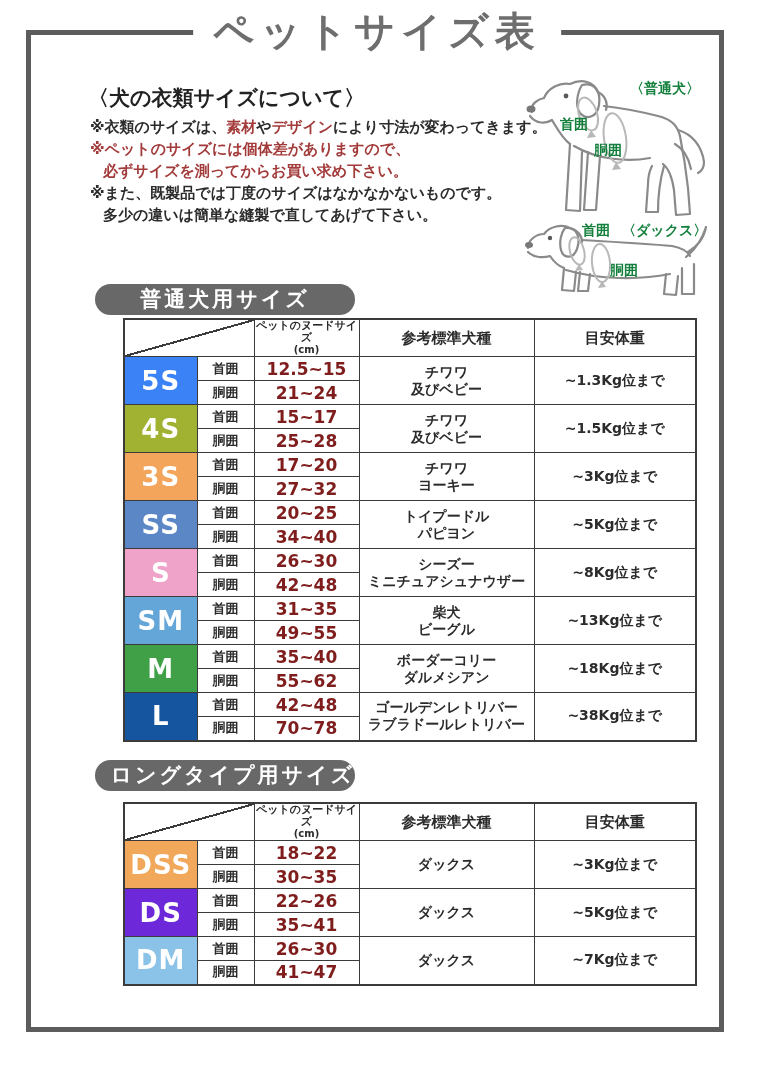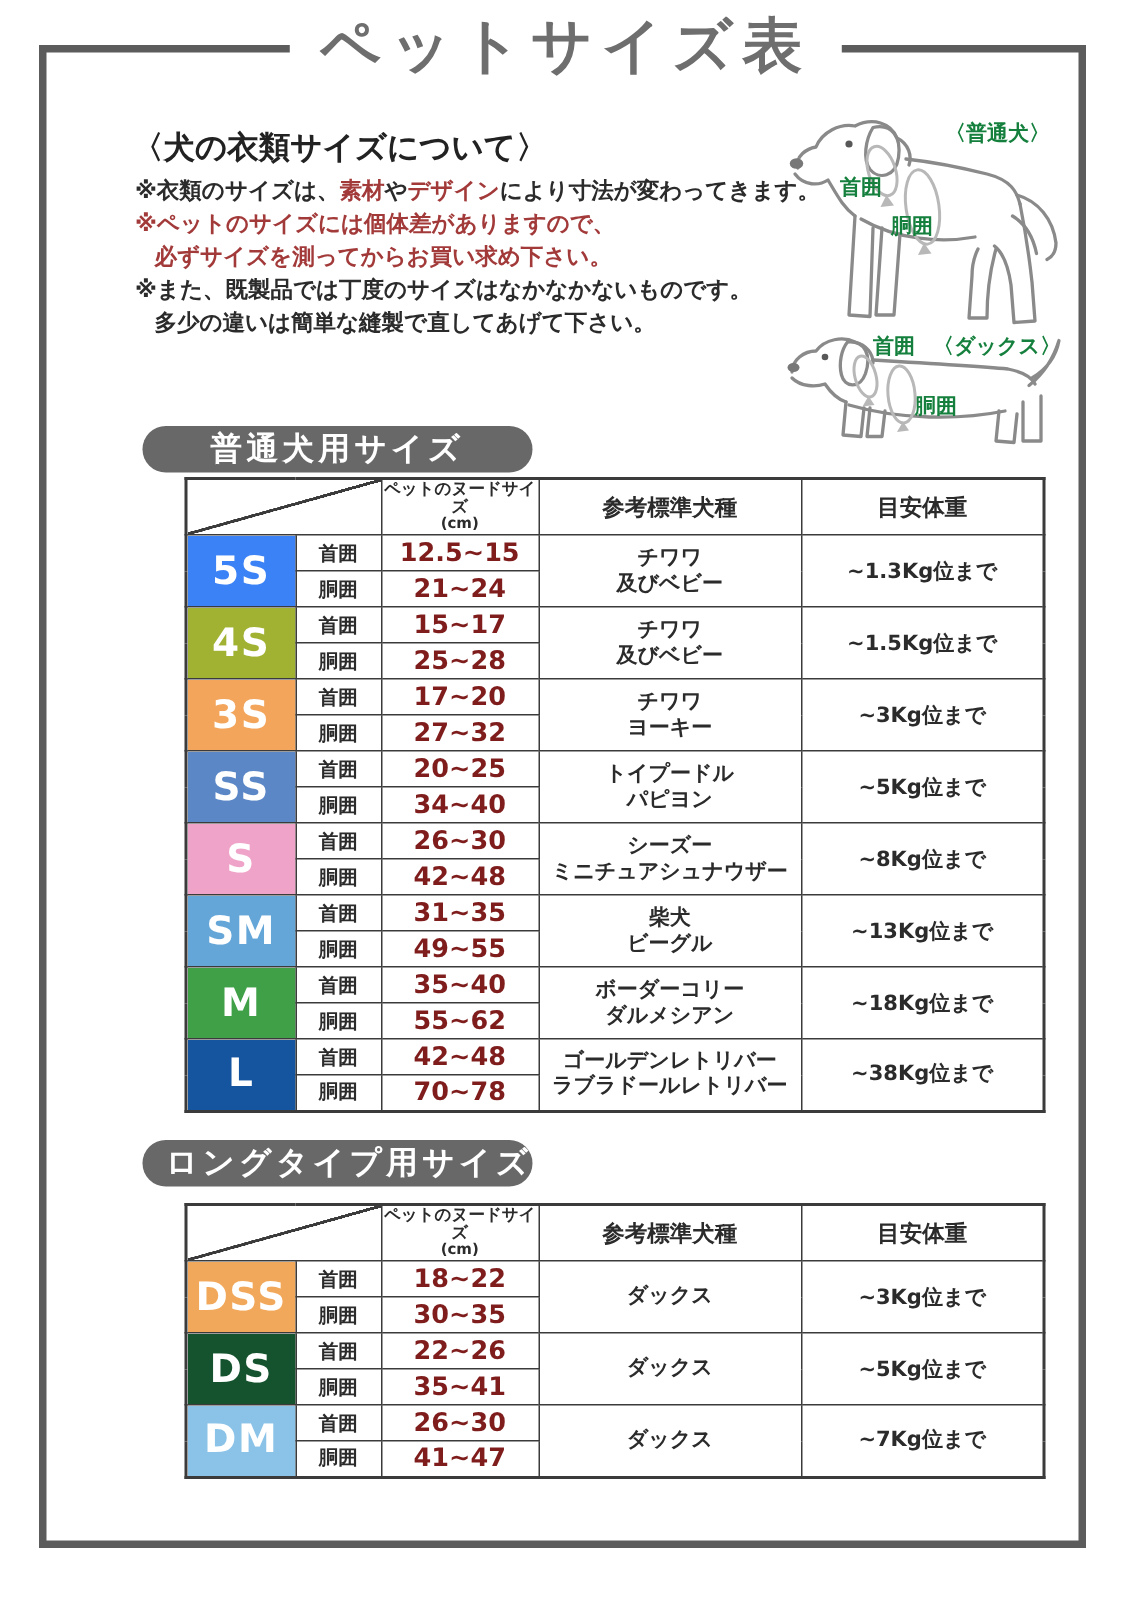--- a/index.html
+++ b/index.html
@@ -284,21 +284,21 @@
       <td class="breed" rowspan="2">
             <div>ダックス</div>
           </td>
       <td class="weight" rowspan="2">~3Kg位まで</td>
     </tr>
     <tr class="sub-row">
       <td class="sub-label">胴囲</td>
       <td class="val">30~35</td>
     </tr>
     <tr class="sub-row">
-      <td class="size-cell" rowspan="2" style="background-color: #14532d;">DS</td>
+      <td class="size-cell" rowspan="2" style="background-color: #6d28d9;">DS</td>
       <td class="sub-label dash-b">首囲</td>
       <td class="val dash-b">22~26</td>
       <td class="breed" rowspan="2">
             <div>ダックス</div>
           </td>
       <td class="weight" rowspan="2">~5Kg位まで</td>
     </tr>
     <tr class="sub-row">
       <td class="sub-label">胴囲</td>
       <td class="val">35~41</td>

